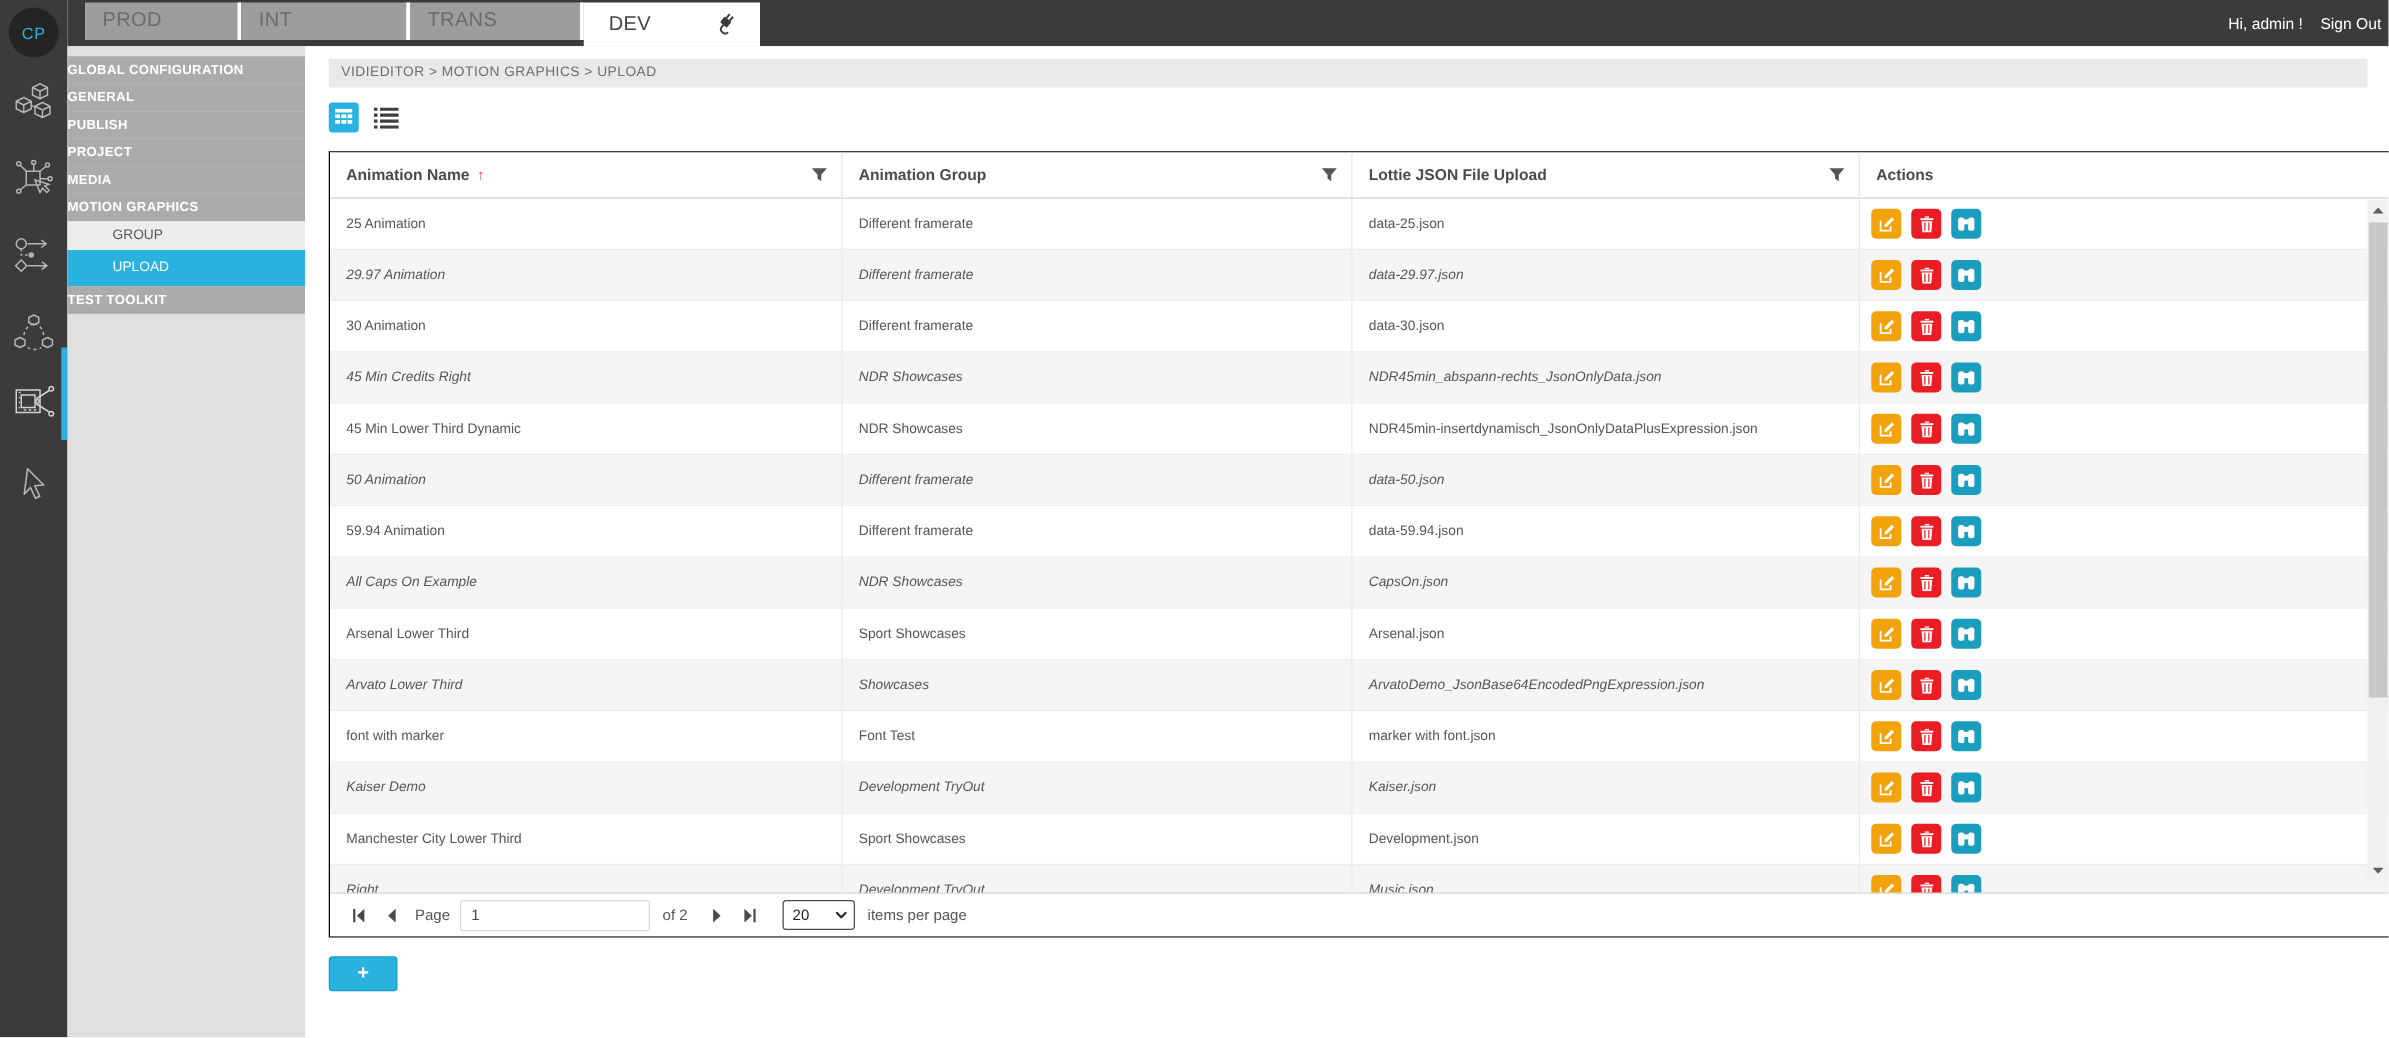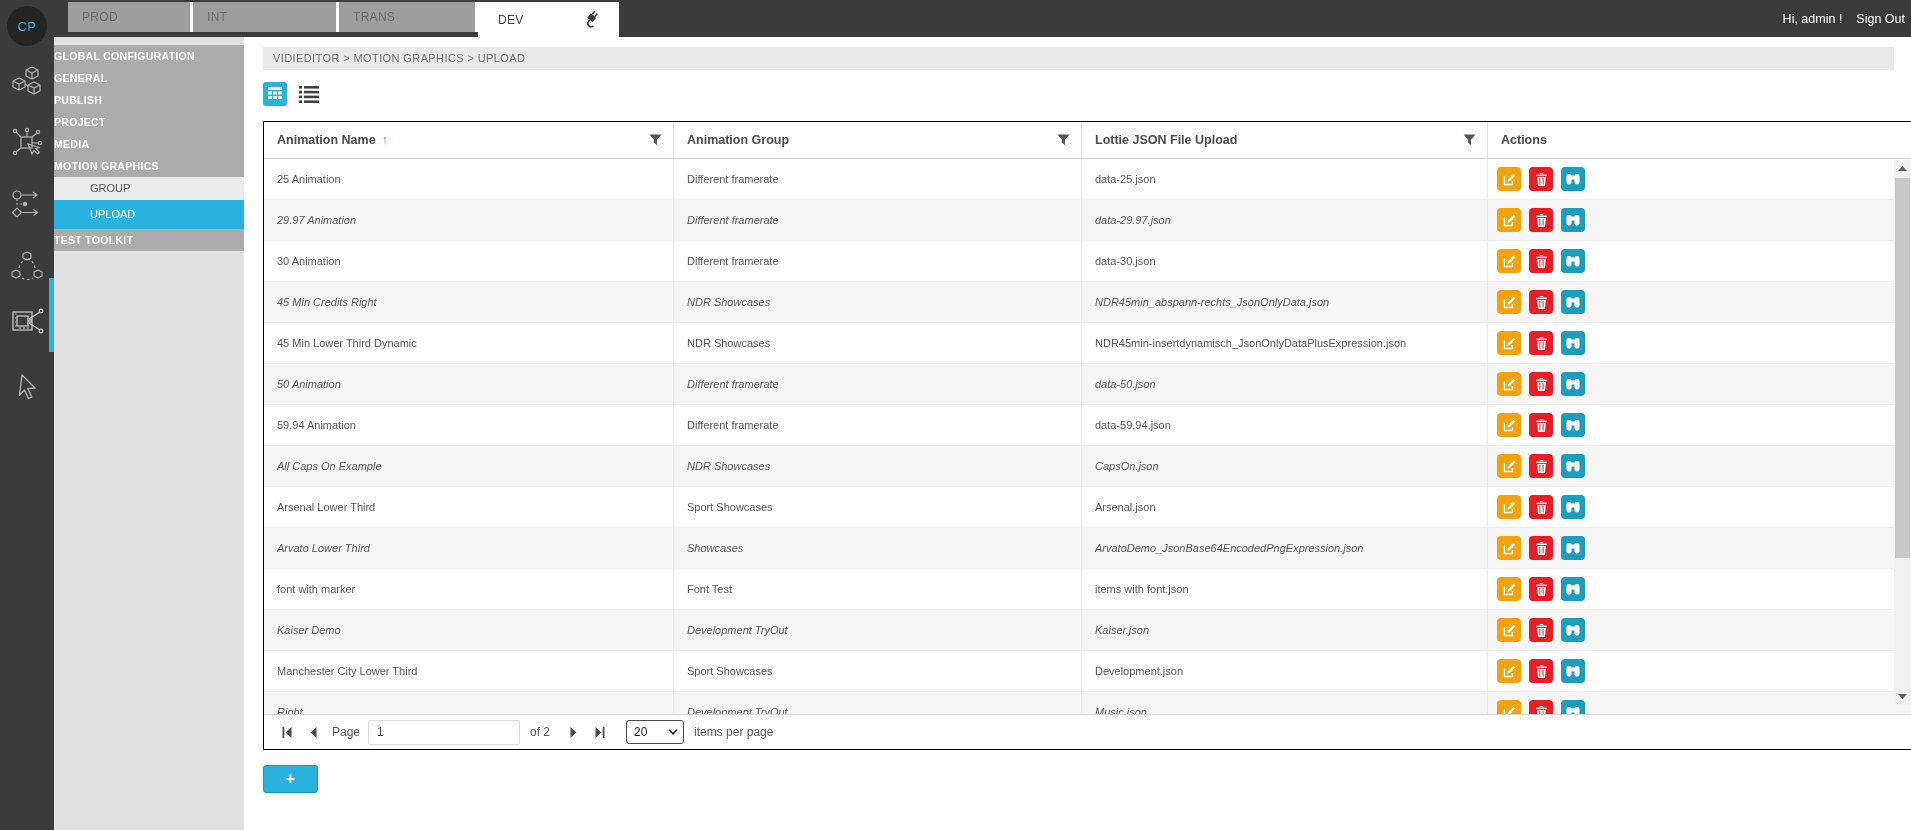--- a/index.html
+++ b/index.html
@@ -11,24 +11,24 @@
   .rail{position:absolute;left:0;top:0;width:54px;height:830px;background:#3b3b3b;}
   .logo{position:absolute;left:7px;top:6px;width:40px;height:40px;border-radius:50%;
         background:#242424;color:var(--accent);font-size:13px;display:flex;
         align-items:center;justify-content:center;letter-spacing:.5px;}
   .rail-item{position:absolute;left:10px;width:34px;height:34px;cursor:pointer;}
   .rail-active-bar{position:absolute;right:0;top:278px;width:5px;height:74px;background:var(--accent);}
 
   
   .topbar{position:absolute;left:54px;top:0;right:0;height:37px;background:#3b3b3b;}
   .tabs{position:absolute;left:14px;top:2px;display:flex;align-items:flex-start;height:35px;}
-  .tab{background:#9d9d9d;color:#6b6b6b;font-size:12px;letter-spacing:.3px;height:30px;
+  .tab{background:#9d9d9d;color:#6b6b6b;font-size:16px;letter-spacing:.3px;height:30px;
        display:flex;align-items:center;box-sizing:border-box;padding-left:14px;cursor:pointer;}
   .tabs .tab:nth-child(1){width:125px;border-right:3px solid #fff;}
-  .tabs .tab:nth-child(2){width:146px;border-right:3px solid #fff;}
+  .tabs .tab:nth-child(2){width:135px;border-right:3px solid #fff;}
   .tabs .tab:nth-child(3){width:139px;border-right:3px solid #fff;}
   .tabs .tab:nth-child(4){width:141px;}
   .tab.active{background:#fff;color:#444;height:35px;justify-content:space-between;
               padding:0 16px 0 20px;}
   .user{position:absolute;right:6px;top:0;height:37px;display:flex;align-items:center;
         gap:14px;color:#fff;font-size:12.5px;}
   .user span{cursor:pointer;}
 
   
   .sidebar{position:absolute;left:54px;top:37px;width:190px;bottom:0;background:#e0e0e0;
@@ -617,21 +617,21 @@
             </div>
           </div>
           <div class="tr">
             <div class="td c1">
               <span>font with marker</span>
             </div>
             <div class="td c2">
               <span>Font Test</span>
             </div>
             <div class="td c3">
-              <span>items with font.json</span>
+              <span>marker with font.json</span>
             </div>
             <div class="td c4 actions-cell">
               <button class="action-btn edit">
                 <svg width="13" height="13" viewBox="0 0 13 13">
                   <path d="M1.5 3.5v8h8v-3.5" fill="none" stroke="#fff" stroke-width="1.4"></path>
                   <path d="M4.5 8.6l.4-2.2 5.6-5.6 1.8 1.8-5.6 5.6z" fill="#fff"></path>
                 </svg>
               </button>
               <button class="action-btn delete">
                 <svg width="11" height="13" viewBox="0 0 11 13">

